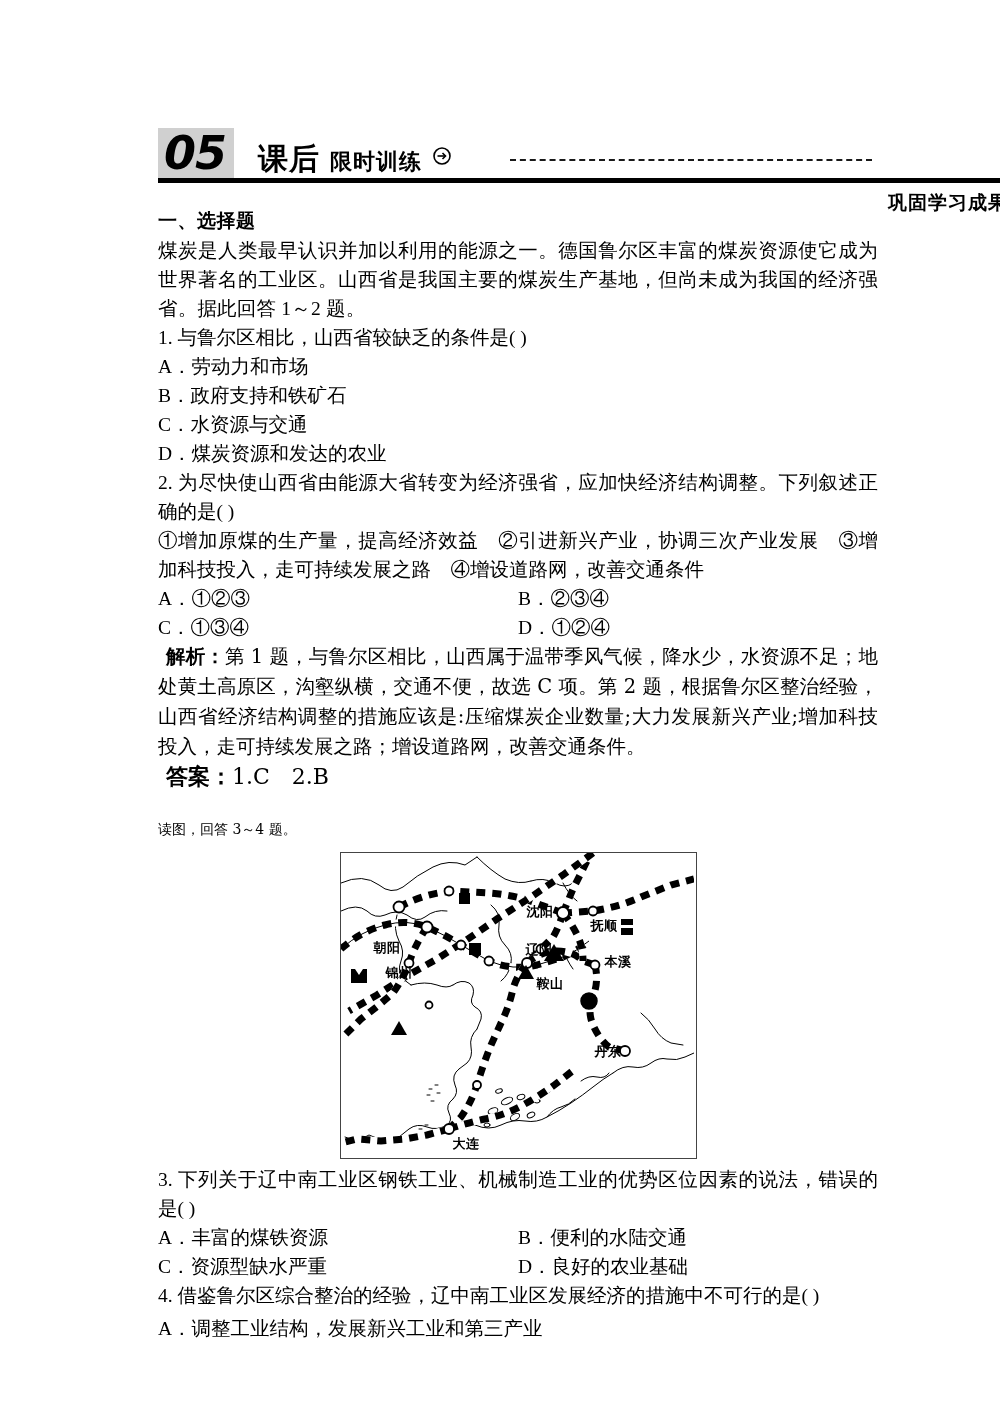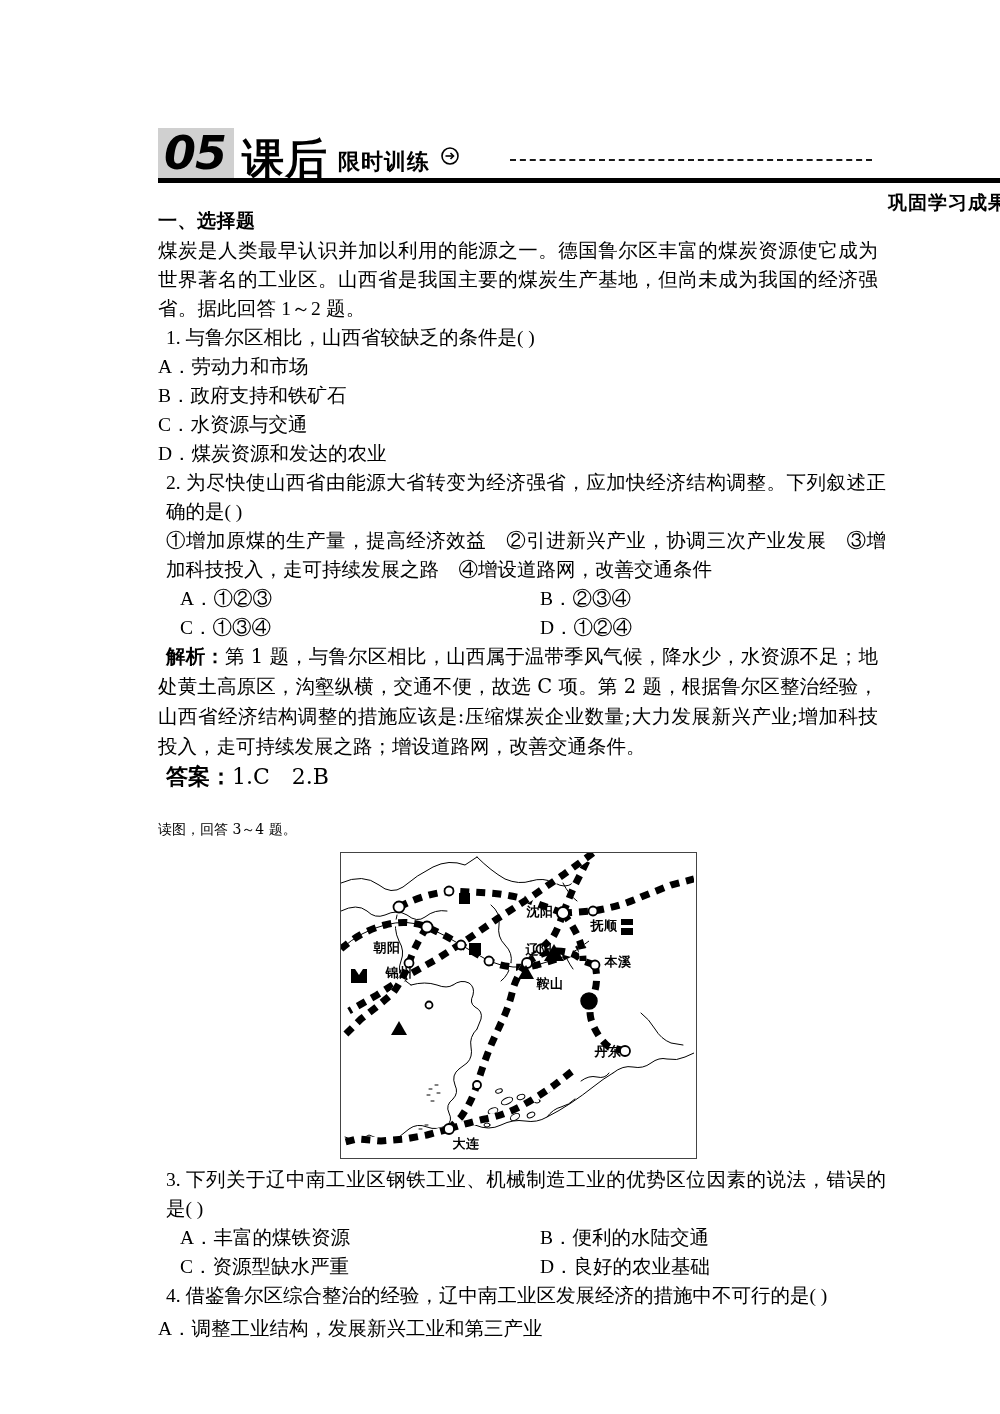--- a/index.html
+++ b/index.html
@@ -50,23 +50,23 @@
     font-size: 46px;
     line-height: 46px;
     padding: 2px 8px 2px 6px;
     letter-spacing: -1px;
     position: relative;
     top: 2px;
   }
   .badge-title {
     font-family: "DejaVu Sans", sans-serif;
     font-weight: bold;
-    font-size: 42px;
+    font-size: 30px;
     line-height: 36px;
-    margin-left: 8px;
+    margin-left: 24px;
     letter-spacing: 1px;
     position: relative;
     top: 1px;
   }
   .badge-sub {
     font-family: "DejaVu Sans", sans-serif;
     font-weight: bold;
     font-size: 22px;
     line-height: 22px;
     margin-left: 10px;
@@ -120,33 +120,31 @@
     line-height: 29px;
     text-align: justify;
     letter-spacing: 0.2px;
     width: 720px;
   }
   .q-line {
     font-size: 19.5px;
     line-height: 29px;
     width: 720px;
     text-align: justify;
-    margin-left: 8px;
   }
   .opt-line {
     font-size: 19.5px;
     line-height: 29px;
   }
   .two-col {
     display: flex;
     width: 720px;
   }
   .two-col > div {
     width: 50%;
-    margin-left: 22px;
   }
   .analysis {
     font-size: 19.5px;
     line-height: 30px;
     width: 720px;
     text-align: justify;
     font-family: "DejaVu Serif", "Liberation Serif", serif;
   }
   .analysis b, .answer b {
     font-family: "DejaVu Sans", sans-serif;

